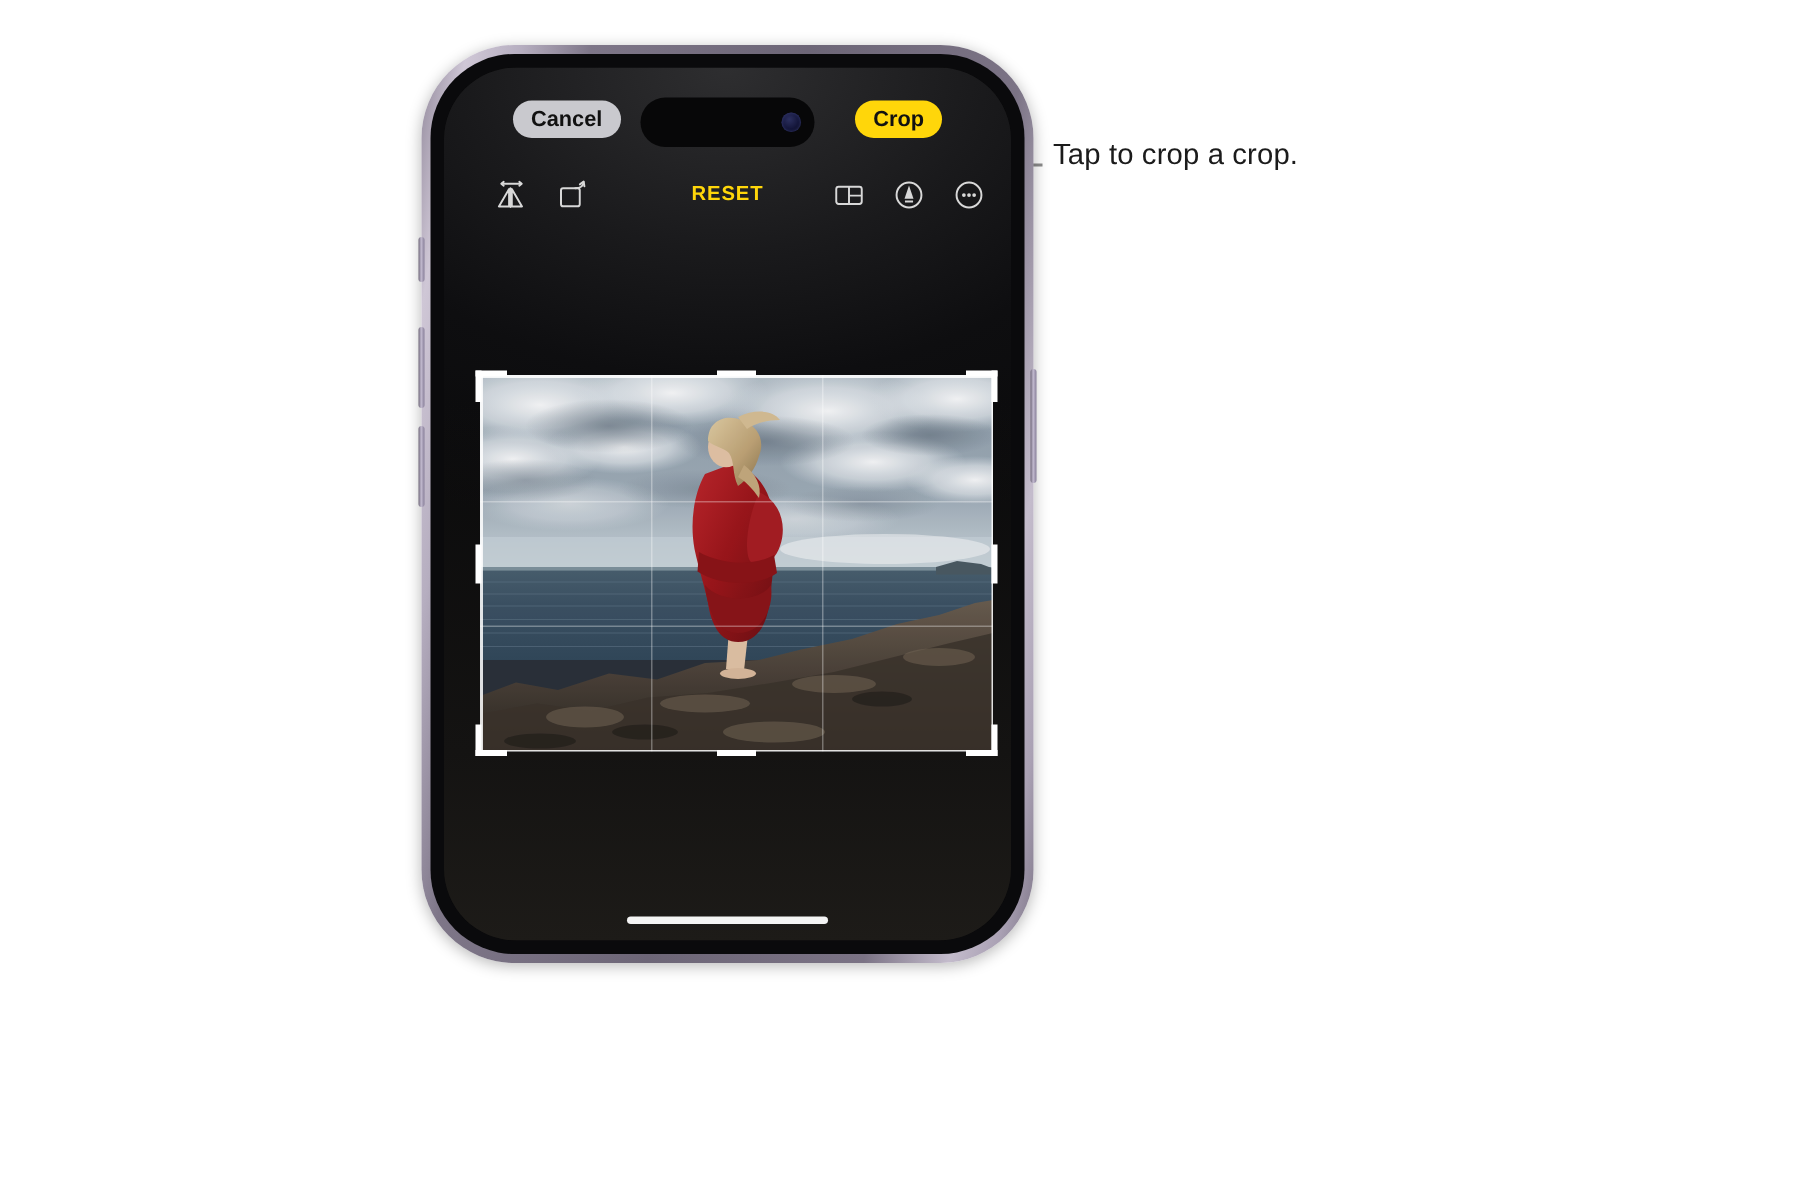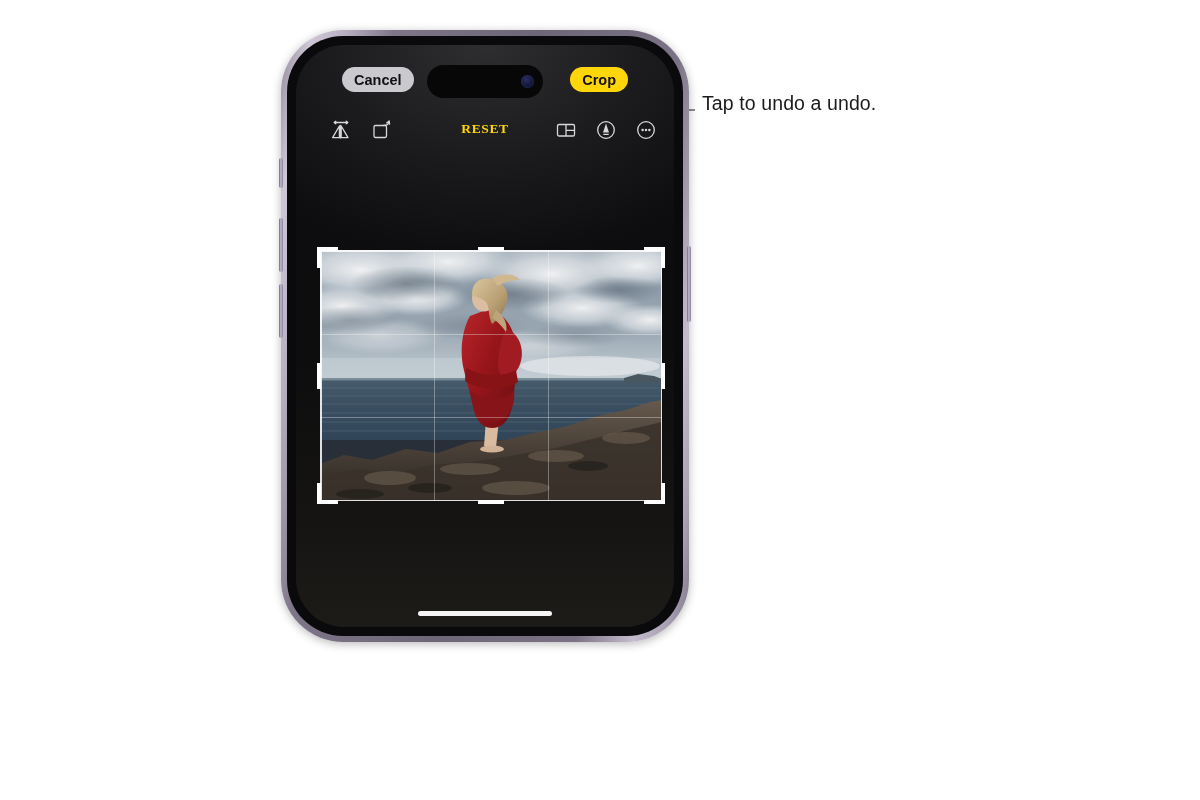--- a/index.html
+++ b/index.html
@@ -79,21 +79,21 @@
   
   .toolrow{position:absolute;left:0;right:0;top:68px;height:34px;}
   .tool{position:absolute;top:0;width:34px;height:34px;display:flex;align-items:center;justify-content:center;}
   .t-flip{left:28px;}
   .t-rotate{left:68px;}
   .t-aspect{left:253px;}
   .t-markup{left:293px;}
   .t-more{left:333px;}
   .reset{
     position:absolute;left:50%;transform:translateX(-50%);top:8px;
-    font-size:13.5px;font-weight:bold;letter-spacing:.6px;color:#ffd60a;font-family:Liberation Serif, serif;
+    font-size:13.5px;font-weight:bold;letter-spacing:.6px;color:#ffd60a;
   }
 
   
   .cropwrap{
     position:absolute;left:24px;top:205px;width:342px;height:251px;
   }
   .photo{position:absolute;inset:0;overflow:hidden;background:#2a3038;}
   .grid-line{position:absolute;background:rgba(255,255,255,.33);}
   .gl-v1{left:33.33%;top:0;bottom:0;width:1px;}
   .gl-v2{left:66.66%;top:0;bottom:0;width:1px;}
@@ -160,21 +160,21 @@
   .homebar{
     position:absolute;left:50%;transform:translateX(-50%);bottom:11px;
     width:134px;height:5px;border-radius:3px;background:#f4f4f4;
   }
 </style>
 </head>
 <body>
 
 <div class="callout-line callout-v"></div>
 <div class="callout-line callout-h"></div>
-<div class="callout-text">Tap to undo a undo.</div>
+<div class="callout-text">Tap to crop a crop.</div>
 
 <div class="phone">
 
   <div class="btn-side btn-silent"></div>
   <div class="btn-side btn-volup"></div>
   <div class="btn-side btn-voldn"></div>
   <div class="btn-side btn-power"></div>
 
   <div class="phone-inner">
     <div class="screen">

